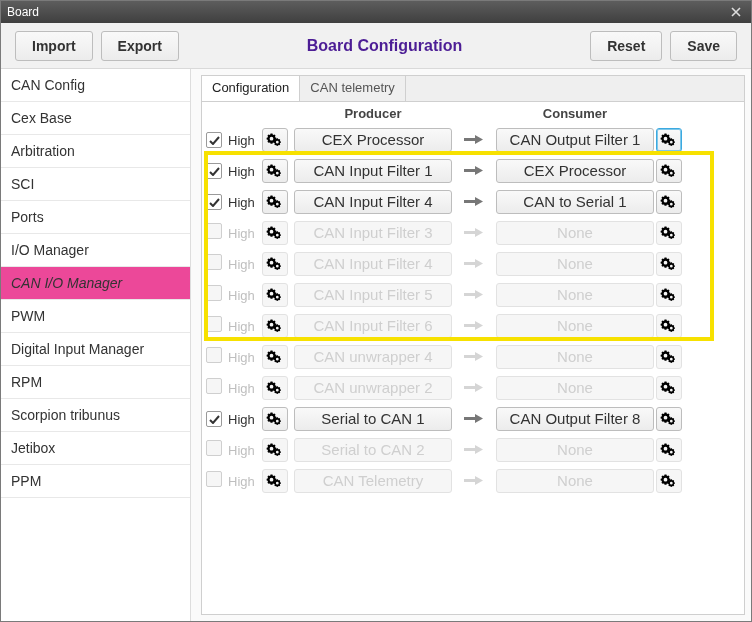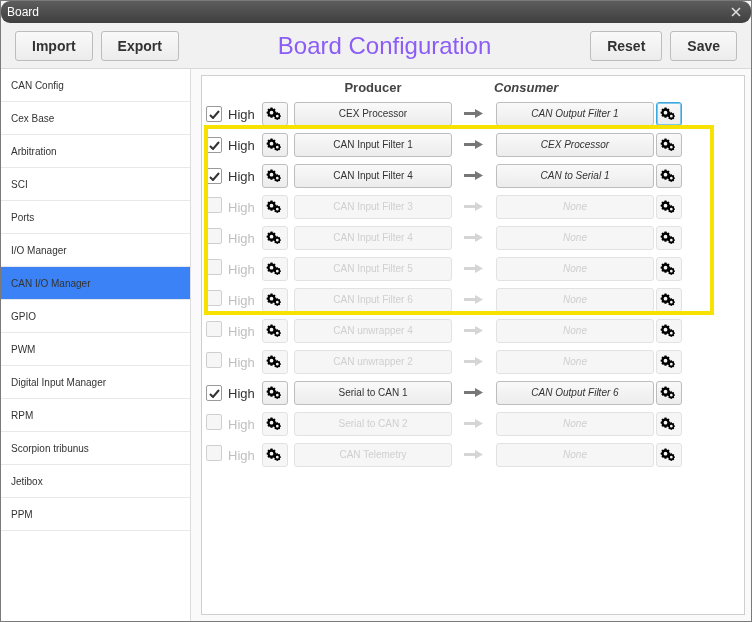--- a/index.html
+++ b/index.html
@@ -4,71 +4,71 @@
 <style>
   * { box-sizing: border-box; }
   html, body { margin:0; padding:0; font-family: "Segoe UI", Arial, sans-serif; }
   body { background:#fff; }
 
   .window { width:752px; height:622px; border:1px solid #7a7a7a; display:flex; flex-direction:column; background:#f5f5f5; }
 
   .titlebar {
     height:22px; flex:0 0 22px;
     background:linear-gradient(#5d5d5d,#3f3f3f);
-    color:#fff; font-size:12px; display:flex; align-items:center; padding:0 6px;border-radius:9px;
+    color:#fff; font-size:12px; display:flex; align-items:center; padding:0 6px;
   }
   .titlebar .title { flex:1; }
   .titlebar .close {
     width:18px; height:16px; display:flex; align-items:center; justify-content:center;
     color:#ddd; font-size:13px; cursor:pointer;
   }
 
   .toolbar {
     height:46px; flex:0 0 46px; background:#f1f1f1; border-bottom:1px solid #d9d9d9;
     display:flex; align-items:center; padding:0 10px;
   }
   .toolbar .spacer { flex:1; text-align:center; }
-  .toolbar h1 { margin:0; font-size:24px; font-weight:400; color:#8b5cf6; }
+  .toolbar h1 { margin:0; font-size:16px; font-weight:700; color:#4c1d95; }
   .btn {
     height:30px; padding:0 16px; margin:0 4px; border:1px solid #bdbdbd; border-radius:3px;
     background:linear-gradient(#f9f9f9,#ececec); font-size:14px; font-weight:600; color:#333;
     cursor:pointer; display:inline-flex; align-items:center;
   }
 
   .body { flex:1; display:flex; min-height:0; }
 
   .sidebar {
     width:190px; flex:0 0 190px; background:#fff; border-right:1px solid #ddd;
     overflow:auto;
   }
   .side-item {
     height:33px; line-height:33px; padding:0 10px; border-bottom:1px solid #e8e8e8;
-    font-size:10px; color:#333; cursor:pointer;
-  }
-  .side-item.active { background:#3b82f6; }
+    font-size:14px; color:#333; cursor:pointer;
+  }
+  .side-item.active { background:#ec4899;font-style:italic; }
 
   .content { flex:1; background:#fafafa; padding:6px 6px 6px 10px; display:flex; flex-direction:column; min-width:0;}
   
   .tabstrip { display:flex; border:1px solid #cfcfcf; border-bottom:none; background:#efefef; }
   .tab {
     padding:4px 10px 6px 10px; font-size:13px; color:#555; border-right:1px solid #cfcfcf;
     cursor:pointer; background:#efefef;
   }
   .tab.active { background:#fff; color:#222; }
 
   .panel { flex:1; border:1px solid #cfcfcf; background:#fff; position:relative; overflow:hidden; }
   .scrollhost { position:absolute; inset:0; overflow-y:scroll; padding-bottom:20px;}
 
   .header-row { display:flex; height:22px; align-items:center; font-size:13px; font-weight:600; color:#444; }
   .col-chk   { width:26px; }
   .col-high  { width:34px; }
   .col-gear1 { width:30px; }
   .col-prod  { width:162px; text-align:center; }
   .col-arrow { width:40px; text-align:center; }
-  .col-cons  { width:162px; text-align:left;font-style:italic; }
+  .col-cons  { width:162px; text-align:center; }
   .col-gear2 { width:30px; }
 
   .row { display:flex; align-items:center; height:31px; }
 
   .chk {
     width:16px; height:16px; border:1px solid #9a9a9a; border-radius:2px; background:#fff;
     display:inline-flex; align-items:center; justify-content:center; margin-left:4px; cursor:pointer;
   }
   .chk.disabled { border-color:#cfcfcf; background:#f6f6f6; cursor:default; }
   .chk svg { display:none; }
@@ -79,21 +79,21 @@
 
   .gearbtn {
     width:26px; height:24px; border:1px solid #bdbdbd; border-radius:3px;
     background:linear-gradient(#f9f9f9,#ececec); display:flex; align-items:center; justify-content:center; cursor:pointer;
   }
   .gearbtn.disabled { border-color:#e2e2e2; background:#f6f6f6; cursor:default; }
   .gearbtn.highlight { border:1px solid #3ba9e0; box-shadow:0 0 0 1px #7ec7ea inset; }
 
   .dropbtn {
     width:158px; height:24px; border:1px solid #bdbdbd; border-radius:3px;
-    background:linear-gradient(#f9f9f9,#ececec); font-size:10px; color:#333; display:flex; align-items:center; justify-content:center;
+    background:linear-gradient(#f9f9f9,#ececec); font-size:15px; color:#333; display:flex; align-items:center; justify-content:center;
     cursor:pointer; margin:0 2px;
   }
   .dropbtn.disabled { color:#cfcfcf; border-color:#e2e2e2; background:#f6f6f6; cursor:default; }
 
   .arrow svg path { fill:#777; }
   .arrow.disabled svg path { fill:#d5d5d5; }
 
   .yellowbox {
     position:absolute; border:4px solid #f7e100; pointer-events:none;
     left:2px; top:41px; width:510px; height:189px; z-index:5;
@@ -129,30 +129,33 @@
 
   <div class="body">
     <div class="sidebar" id="sidebar">
         <div class="side-item">CAN Config</div>
         <div class="side-item">Cex Base</div>
         <div class="side-item">Arbitration</div>
         <div class="side-item">SCI</div>
         <div class="side-item">Ports</div>
         <div class="side-item">I/O Manager</div>
         <div class="side-item active">CAN I/O Manager</div>
-        <div class="side-item">GPIO</div>
         <div class="side-item">PWM</div>
         <div class="side-item">Digital Input Manager</div>
         <div class="side-item">RPM</div>
         <div class="side-item">Scorpion tribunus</div>
         <div class="side-item">Jetibox</div>
         <div class="side-item">PPM</div>
       </div>
 
     <div class="content">
+      <div class="tabstrip" id="tabstrip">
+          <div class="tab active">Configuration</div>
+          <div class="tab">CAN telemetry</div>
+        </div>
       <div class="panel">
         <div class="scrollhost" id="scrollhost">
           <div class="header-row">
             <div class="col-chk"></div>
             <div class="col-high"></div>
             <div class="col-gear1"></div>
             <div class="col-prod">Producer</div>
             <div class="col-arrow"></div>
             <div class="col-cons">Consumer</div>
             <div class="col-gear2"></div>
@@ -427,21 +430,21 @@
                     </svg>
                   </span>
                 </div>
                 <div class="col-prod">
                   <span class="dropbtn">Serial to CAN 1</span>
                 </div>
                 <div class="col-arrow arrow"><svg width="20" height="10" viewBox="0 0 20 10">
                     <path d="M0 3h13v3H0zM11 0l8 4.5L11 9z"></path>
                   </svg></div>
                 <div class="col-cons">
-                  <span class="dropbtn">CAN Output Filter 6</span>
+                  <span class="dropbtn">CAN Output Filter 8</span>
                 </div>
                 <div class="col-gear2">
                   <span class="gearbtn">
                     <svg width="20" height="18" viewBox="0 0 20 18">
                       <use href="#gears"></use>
                     </svg>
                   </span>
                 </div>
               </div>
               <div class="row">

